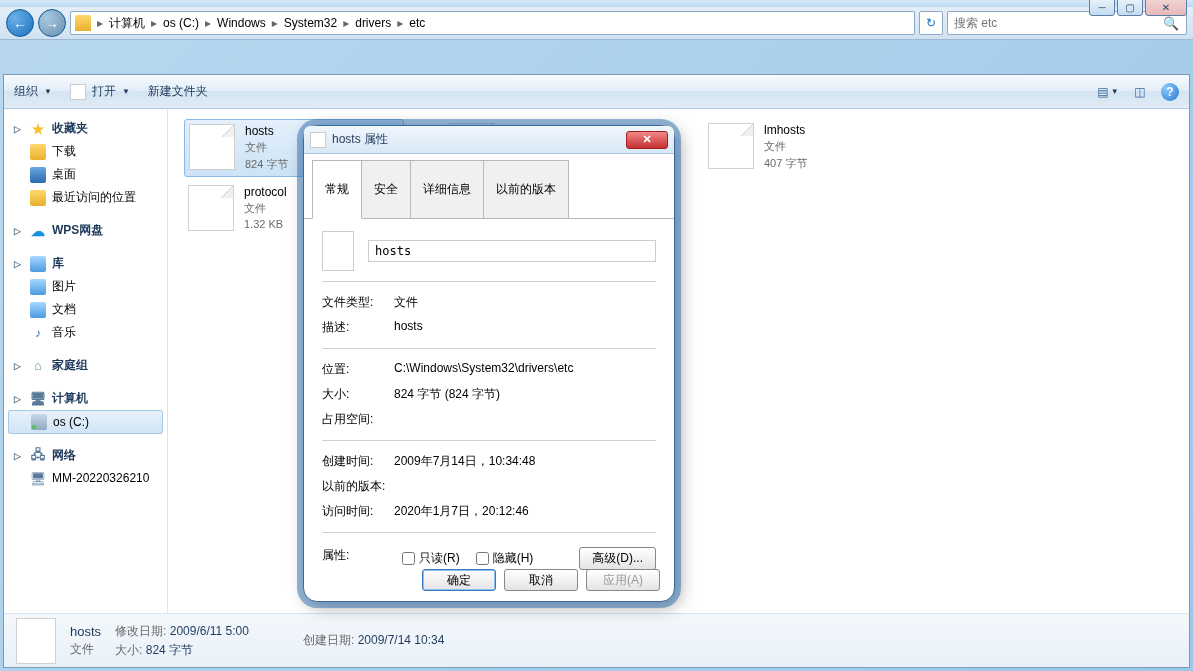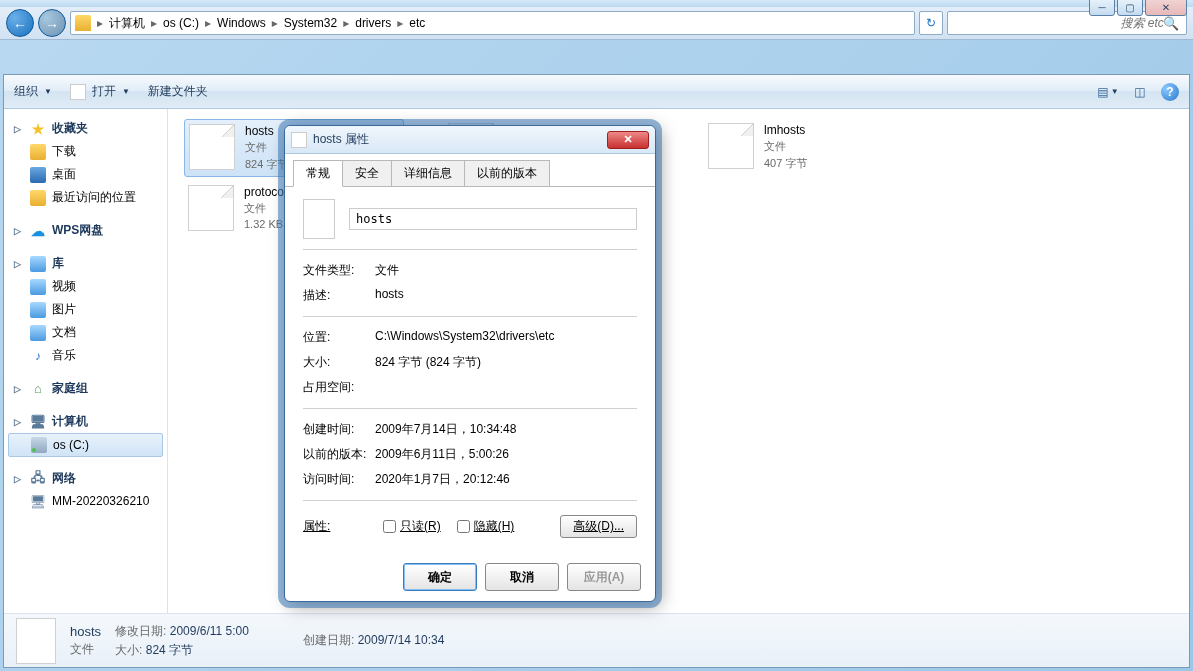--- a/index.html
+++ b/index.html
@@ -14,21 +14,21 @@
 
 .navbar { height:33px; background:linear-gradient(#e4eef9,#d0e2f2); border-bottom:1px solid #a0bad4; display:flex; align-items:center; padding:0 6px; gap:4px; }
 .navback, .navfwd { width:28px; height:28px; border-radius:50%; background:radial-gradient(circle at 30% 30%,#6ab0e8,#1a70c0); border:1px solid #0f5a9a; display:flex; align-items:center; justify-content:center; color:#fff; font-size:14px; font-weight:bold; }
 .navfwd { background:radial-gradient(circle at 30% 30%,#a8c8e0,#6a90b0); }
 .breadcrumb { flex:1; height:24px; background:#fff; border:1px solid #8faac4; border-radius:2px; display:flex; align-items:center; padding:0 4px; overflow:hidden; }
 .bc-folder-icon { width:16px; height:16px; background:linear-gradient(#ffd86a,#e8b030); border-radius:2px 2px 0 0; margin-right:4px; flex-shrink:0; }
 .bc-seg { padding:0 4px; cursor:default; }
 .bc-sep { color:#666; padding:0 2px; }
 .nav-refresh { width:24px; height:24px; border:1px solid #8faac4; border-radius:2px; background:#fff; display:flex; align-items:center; justify-content:center; color:#1a70c0; }
 .searchbox { width:240px; height:24px; background:#fff; border:1px solid #8faac4; border-radius:2px; display:flex; align-items:center; padding:0 6px; }
-.searchbox input { border:none; outline:none; flex:1; font-style:italic; color:#888;text-align:right; }
+.searchbox input { border:none; outline:none; flex:1; color:#888; }
 .searchbox .sicon { color:#1a70c0; font-size:13px; }
 
 
 .toolbar { height:34px; background:linear-gradient(#f6fafd,#e2edf7 48%,#d4e4f2 50%,#e0ecf6); border-bottom:1px solid #b0c8df; display:flex; align-items:center; padding:0 10px; gap:18px; }
 .tb-item { display:flex; align-items:center; gap:6px; color:#1e395b; cursor:default; }
 .tb-drop { font-size:8px; color:#1e395b; }
 .tb-right { margin-left:auto; display:flex; align-items:center; gap:10px; }
 .tb-iconbtn { width:22px; height:22px; display:flex; align-items:center; justify-content:center; color:#3a6a9a; }
 .help-icon { width:18px; height:18px; border-radius:50%; background:radial-gradient(circle at 30% 30%,#8ac8ff,#2a7acc); color:#fff; display:flex; align-items:center; justify-content:center; font-weight:bold; font-size:12px; }
 
@@ -65,42 +65,42 @@
 .fi-sub { color:#6a6a6a; font-size:11px; }
 
 
 .details { height:54px; border-top:1px solid #d8e4ef; background:linear-gradient(#f4f8fc,#e8f0f8); display:flex; align-items:center; padding:0 12px; gap:14px; }
 .det-icon { width:40px; height:46px; background:#fff; border:1px solid #d0d0d0; }
 .det-col { display:flex; flex-direction:column; gap:2px; font-size:11px; }
 .det-col .k { color:#6a6a6a; }
 .det-col .v { color:#1e395b; }
 
 
-.dialog { position:absolute; top:125px; left:284px; width:372px; height:477px; background:#fff; border:1px solid #3a6a9a; box-shadow:0 0 0 6px rgba(60,120,180,0.55),4px 4px 18px rgba(0,0,0,0.4); border-radius:6px; }
+.dialog { position:absolute; top:125px; left:303px; width:372px; height:477px; background:#fff; border:1px solid #3a6a9a; box-shadow:0 0 0 6px rgba(60,120,180,0.55),4px 4px 18px rgba(0,0,0,0.4); border-radius:14px; }
 .dlg-title { height:28px; background:linear-gradient(#f0f6fc,#d8e8f6); border-bottom:1px solid #b0c8df; display:flex; align-items:center; padding:0 6px; border-radius:6px 6px 0 0; }
 .dlg-title .ico { width:16px; height:16px; background:#fff; border:1px solid #ccc; margin-right:6px; }
 .dlg-title .txt { flex:1; color:#1e395b; }
 .dlg-close { width:42px; height:18px; background:linear-gradient(#e88,#c83030); border:1px solid #a02020; border-radius:3px; color:#fff; display:flex; align-items:center; justify-content:center; font-size:11px; font-weight:bold; }
 .dlg-tabs { display:flex; padding:6px 8px 0 8px; border-bottom:1px solid #b8b8b8; }
-.dlg-tab { padding:4px 12px; border:1px solid #b8b8b8; border-bottom:none; background:#f0f0f0; margin-right:-1px; cursor:default;text-align:right; }
+.dlg-tab { padding:20px 12px; border:1px solid #b8b8b8; border-bottom:none; background:#f0f0f0; margin-right:-1px; cursor:default;text-align:right; }
 .dlg-tab.active { background:#fff; position:relative; z-index:1; border-bottom:1px solid #fff; margin-bottom:-1px; }
 .dlg-body { padding:12px 18px; font-family:SimSun,monospace; font-size:12px; }
 .dlg-hero { display:flex; align-items:center; gap:14px; margin-bottom:10px; }
 .dlg-hero .file-icon { width:32px; height:40px; background:#fff; border:1px solid #ccc; }
 .dlg-hero input { flex:1; border:1px solid #ccc; padding:3px 6px; font-family:SimSun,monospace; }
 .dlg-sep { border-top:1px solid #d0d0d0; margin:8px 0; }
 .dlg-row { display:flex; padding:4px 0; }
 .dlg-row .k { width:72px; flex-shrink:0; }
 .dlg-row .v { flex:1; }
-.dlg-attr { display:flex; align-items:center; gap:16px; padding:6px 0;text-decoration:underline; }
+.dlg-attr { display:flex; gap:16px; padding:6px 0; }
 .dlg-attr label { display:flex; align-items:center; gap:4px; }
 .dlg-attr input[type=checkbox] { width:13px; height:13px; }
 .advbtn { margin-left:auto; padding:2px 12px; border:1px solid #888; background:linear-gradient(#fff,#e4e4e4); border-radius:3px; }
 .dlg-buttons { position:absolute; bottom:10px; right:14px; display:flex; gap:8px; }
-.dlg-buttons button { width:74px; height:28px; border:1px solid #888; background:linear-gradient(#fff,#e4e4e4); border-radius:3px; cursor:default;font-weight:bold; }
+.dlg-buttons button { width:74px; height:22px; border:1px solid #888; background:linear-gradient(#fff,#e4e4e4); border-radius:3px; cursor:default; }
 .dlg-buttons button.primary { border:1px solid #3a7ac0; box-shadow:0 0 0 1px #8ac0f0 inset; }
 .dlg-buttons button:disabled { color:#999; }
 </style>
 </head>
 <body>
 
 <div class="titlebar">
   <div class="winctrl">
     <div class="winbtn">─</div>
     <div class="winbtn">▢</div>
@@ -181,24 +181,20 @@
           </div>
     </div>
     <div class="sb-group">
       <div class="sb-header">
             <span class="tri">▷</span>
             <span class="ico lib"></span>
             <span>库</span>
           </div>
       <div class="sb-item">
             <span class="ico lib"></span>
-            <span>视频</span>
-          </div>
-      <div class="sb-item">
-            <span class="ico lib"></span>
             <span>图片</span>
           </div>
       <div class="sb-item">
             <span class="ico lib"></span>
             <span>文档</span>
           </div>
       <div class="sb-item">
             <span class="ico" style="color:#2a7ad0;">♪</span>
             <span>音乐</span>
           </div>
@@ -324,21 +320,20 @@
     <div class="dlg-row">
         <span class="k">占用空间:</span>
       </div>
     <div class="dlg-sep"></div>
     <div class="dlg-row">
         <span class="k">创建时间:</span>
         <span class="v">2009年7月14日，10:34:48</span>
       </div>
     <div class="dlg-row">
         <span class="k">以前的版本:</span>
-        <span class="v">2009年6月11日，5:00:26</span>
       </div>
     <div class="dlg-row">
         <span class="k">访问时间:</span>
         <span class="v">2020年1月7日，20:12:46</span>
       </div>
     <div class="dlg-sep"></div>
     <div class="dlg-attr">
       <span class="k" style="width:64px;">属性:</span>
       <label>
           <input type="checkbox" style="">

